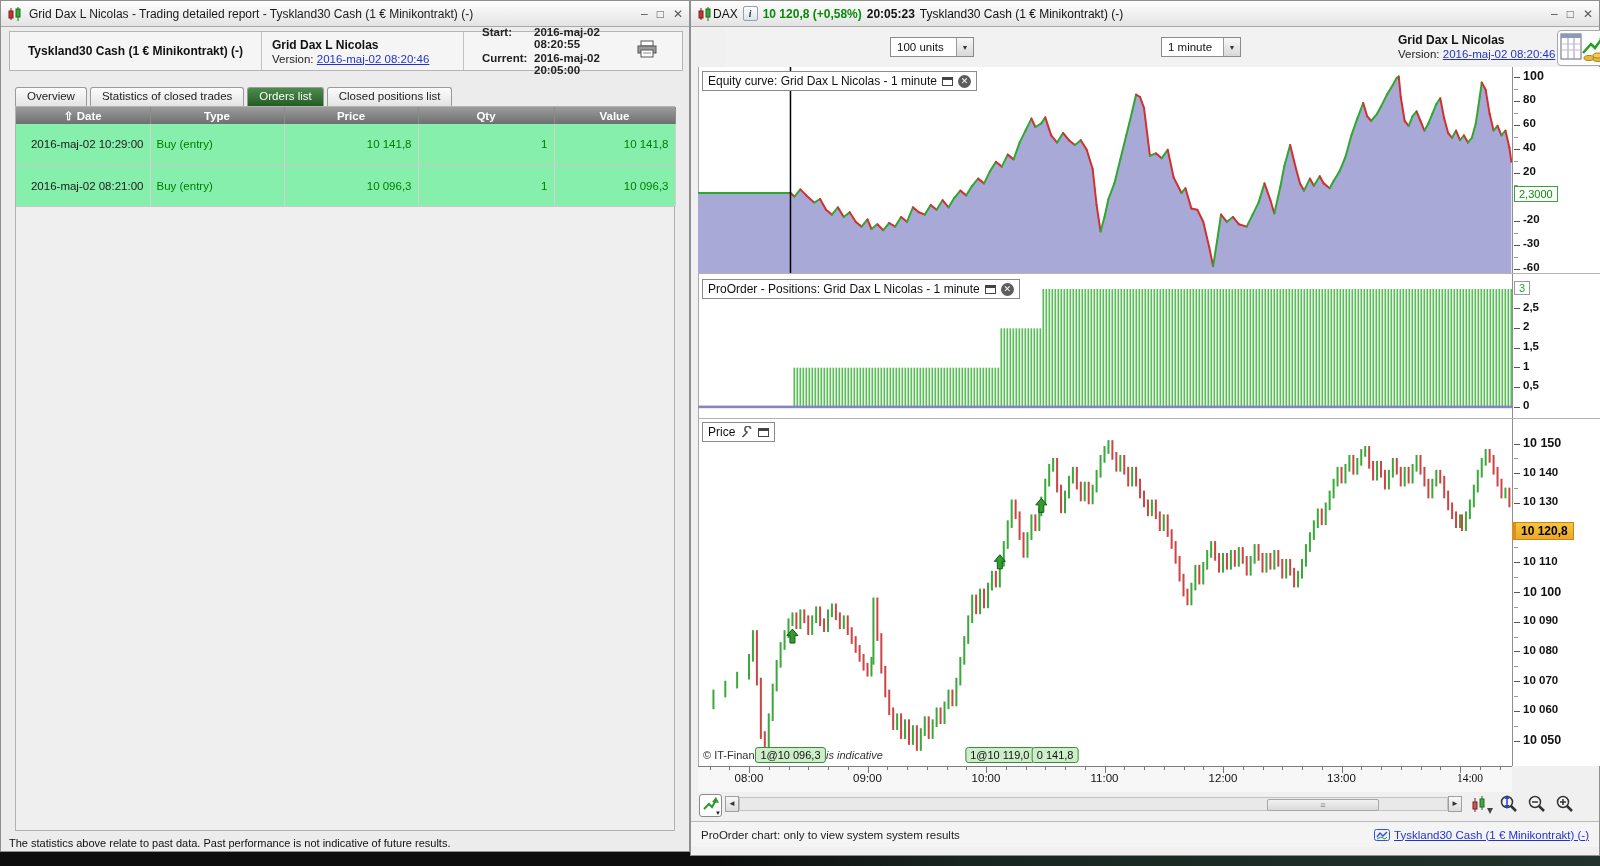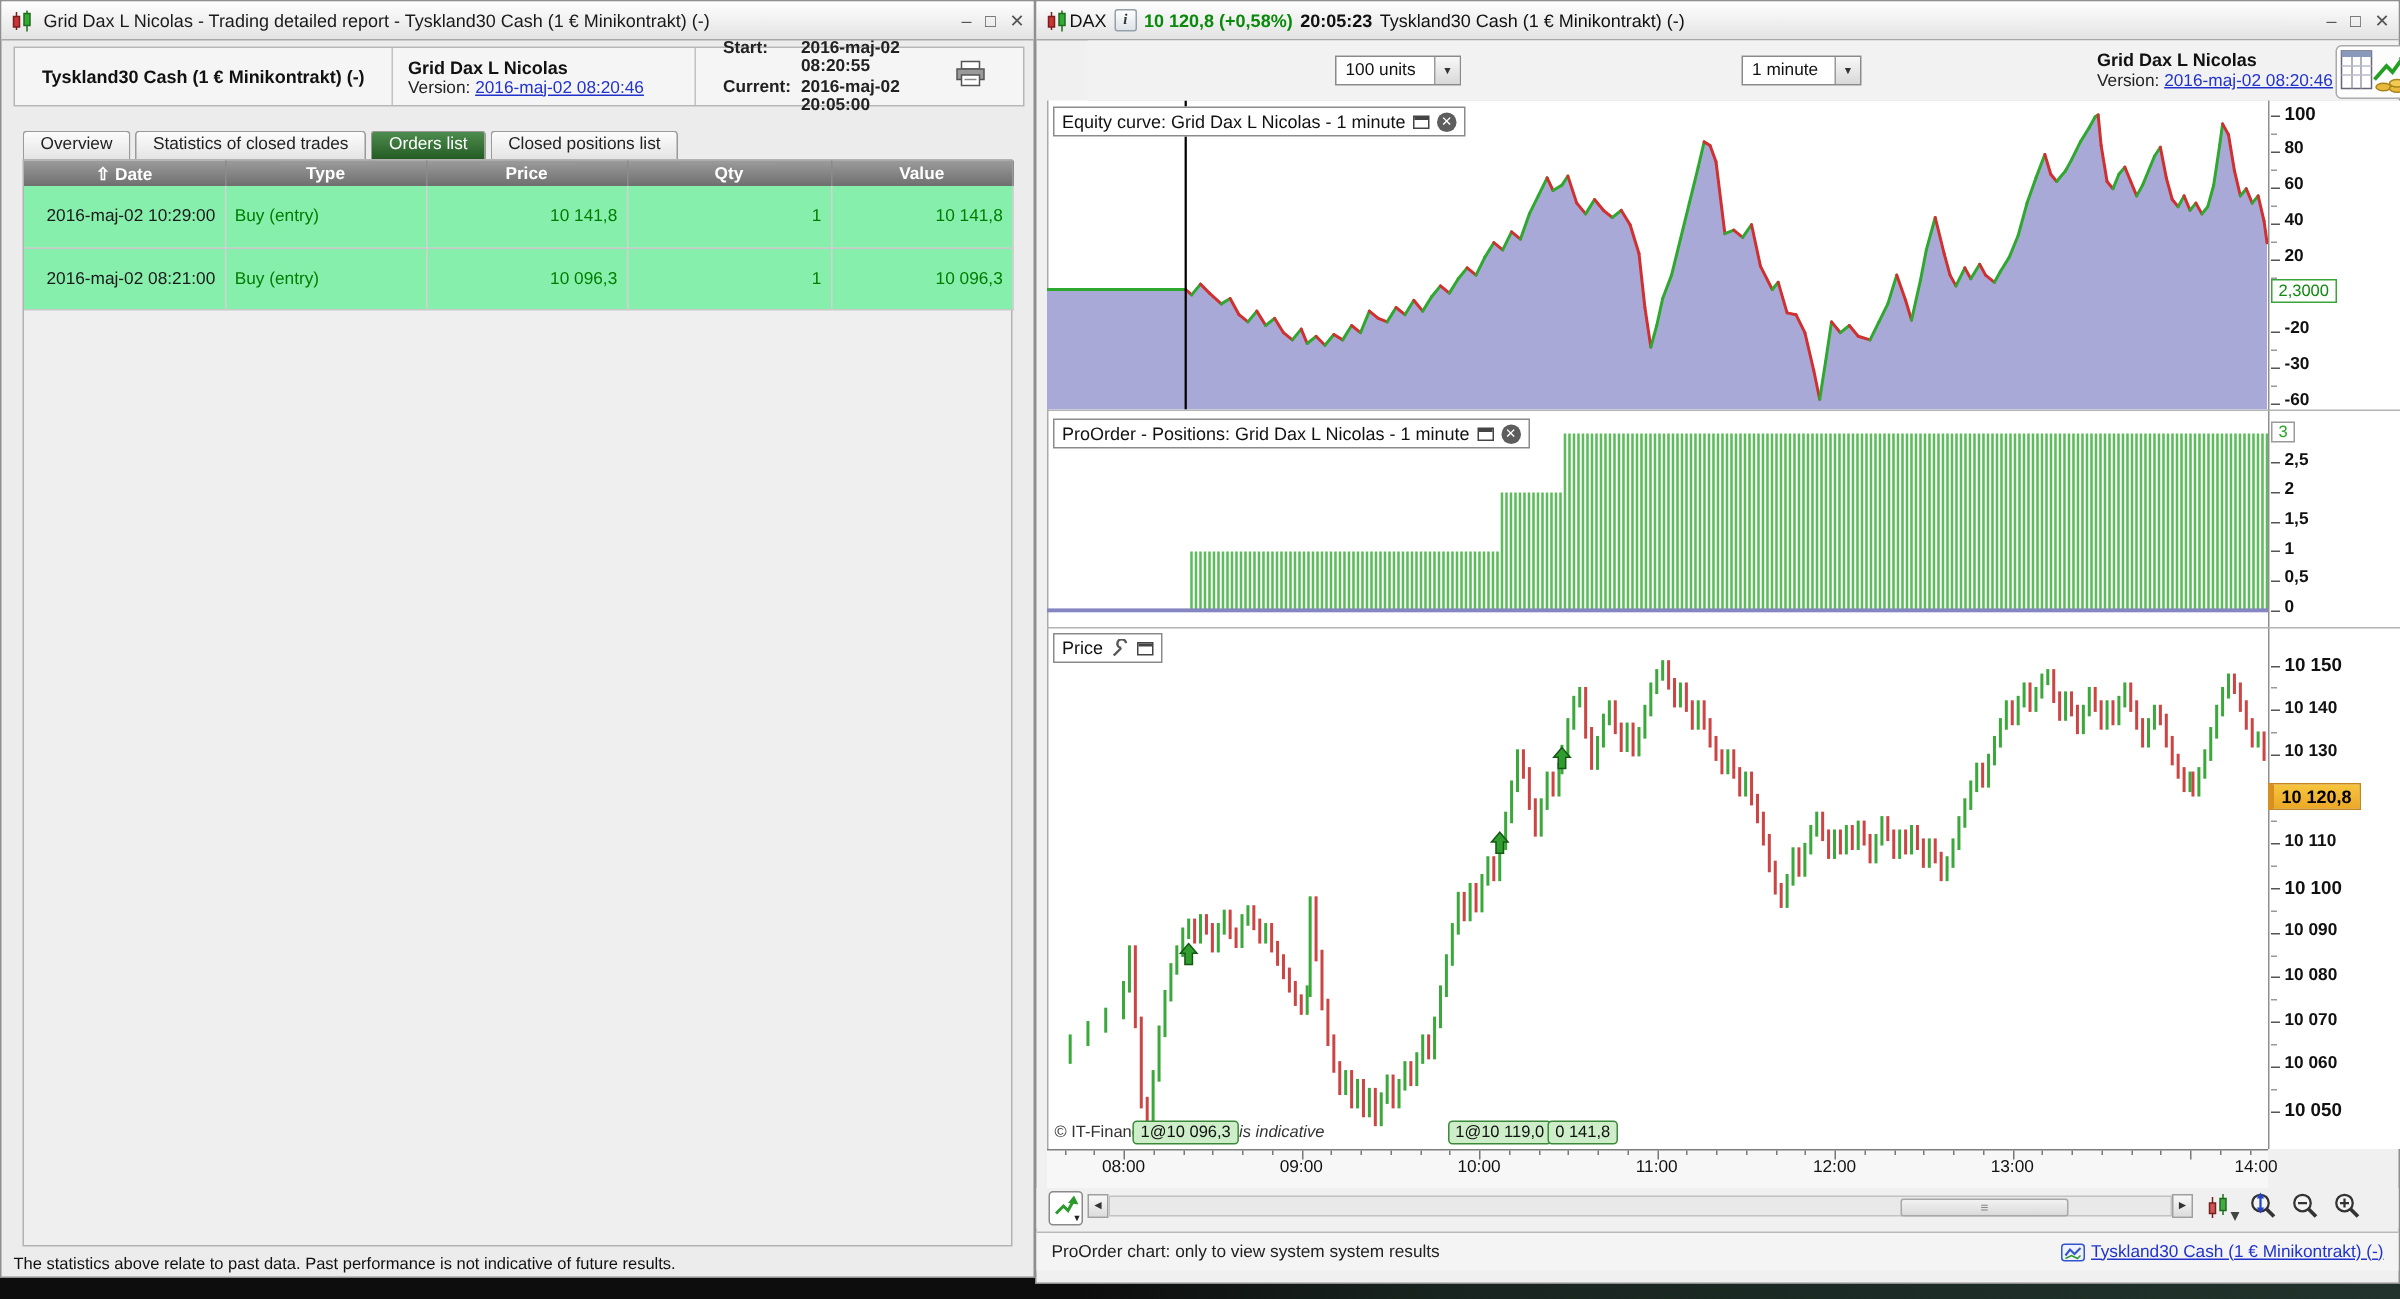--- a/index.html
+++ b/index.html
@@ -856,21 +856,21 @@
       <span>© IT-Finance.com - Data</span> <span class="it">is indicative</span>
     </div>
 
     <div class="time-axis" id="time-axis">
         <div class="t-label" style="left: 51px;">08:00</div>
         <div class="t-label" style="left: 169.5px;">09:00</div>
         <div class="t-label" style="left: 288px;">10:00</div>
         <div class="t-label" style="left: 406.5px;">11:00</div>
         <div class="t-label" style="left: 525px;">12:00</div>
         <div class="t-label" style="left: 643.5px;">13:00</div>
-        <div class="t-label" style="left: 806px;">14:00</div>
+        <div class="t-label" style="left: 772px; font-family: Liberation Serif, serif;">14:00</div>
         <div class="t-tick" style="left: 11.5px; height: 3px;"></div>
         <div class="t-tick" style="left: 31.25px; height: 3px;"></div>
         <div class="t-tick" style="left: 51px; height: 6px;"></div>
         <div class="t-tick" style="left: 70.75px; height: 3px;"></div>
         <div class="t-tick" style="left: 90.5px; height: 3px;"></div>
         <div class="t-tick" style="left: 110.25px; height: 3px;"></div>
         <div class="t-tick" style="left: 130px; height: 3px;"></div>
         <div class="t-tick" style="left: 149.75px; height: 3px;"></div>
         <div class="t-tick" style="left: 169.5px; height: 6px;"></div>
         <div class="t-tick" style="left: 189.25px; height: 3px;"></div>

